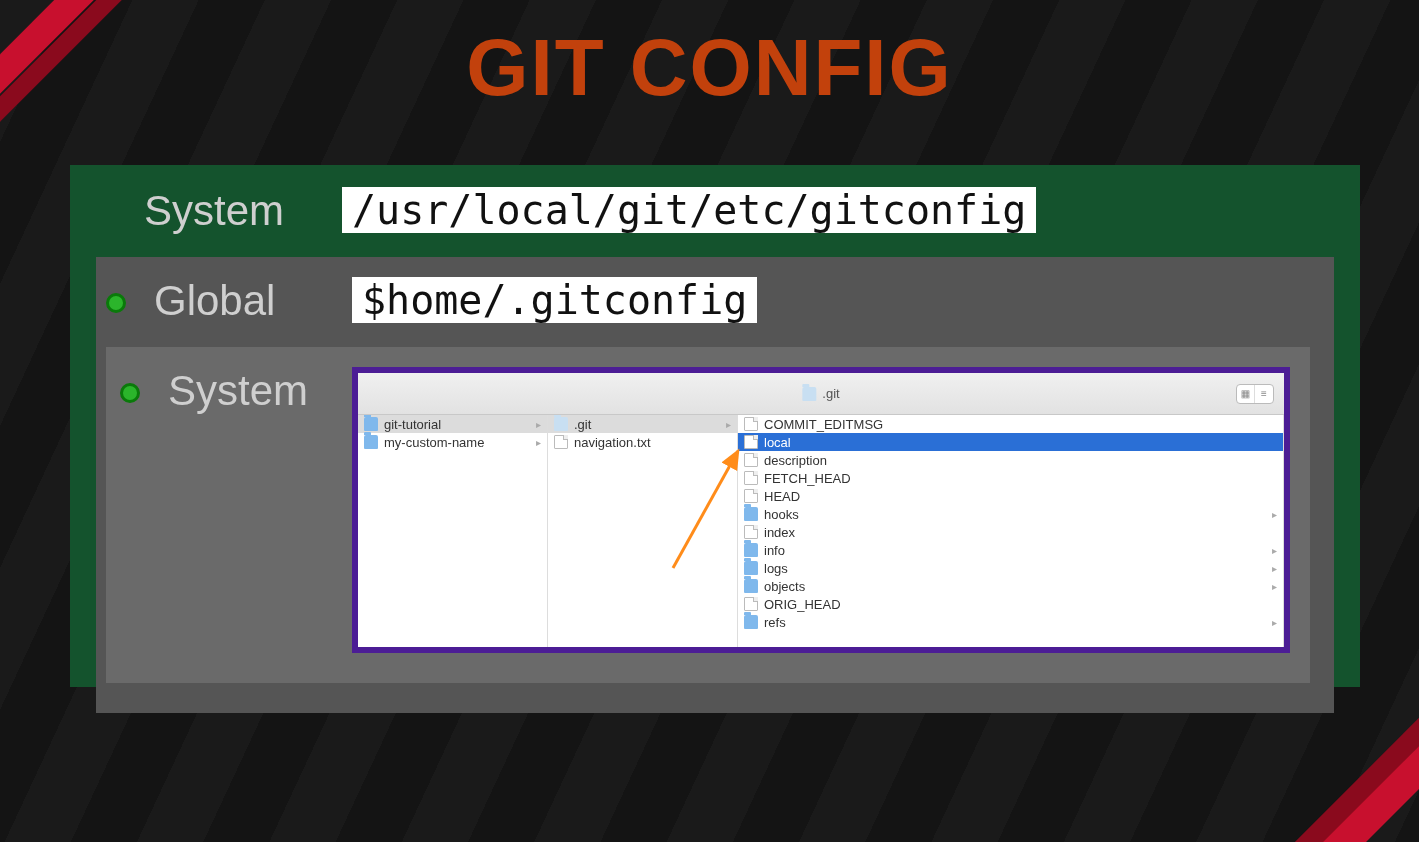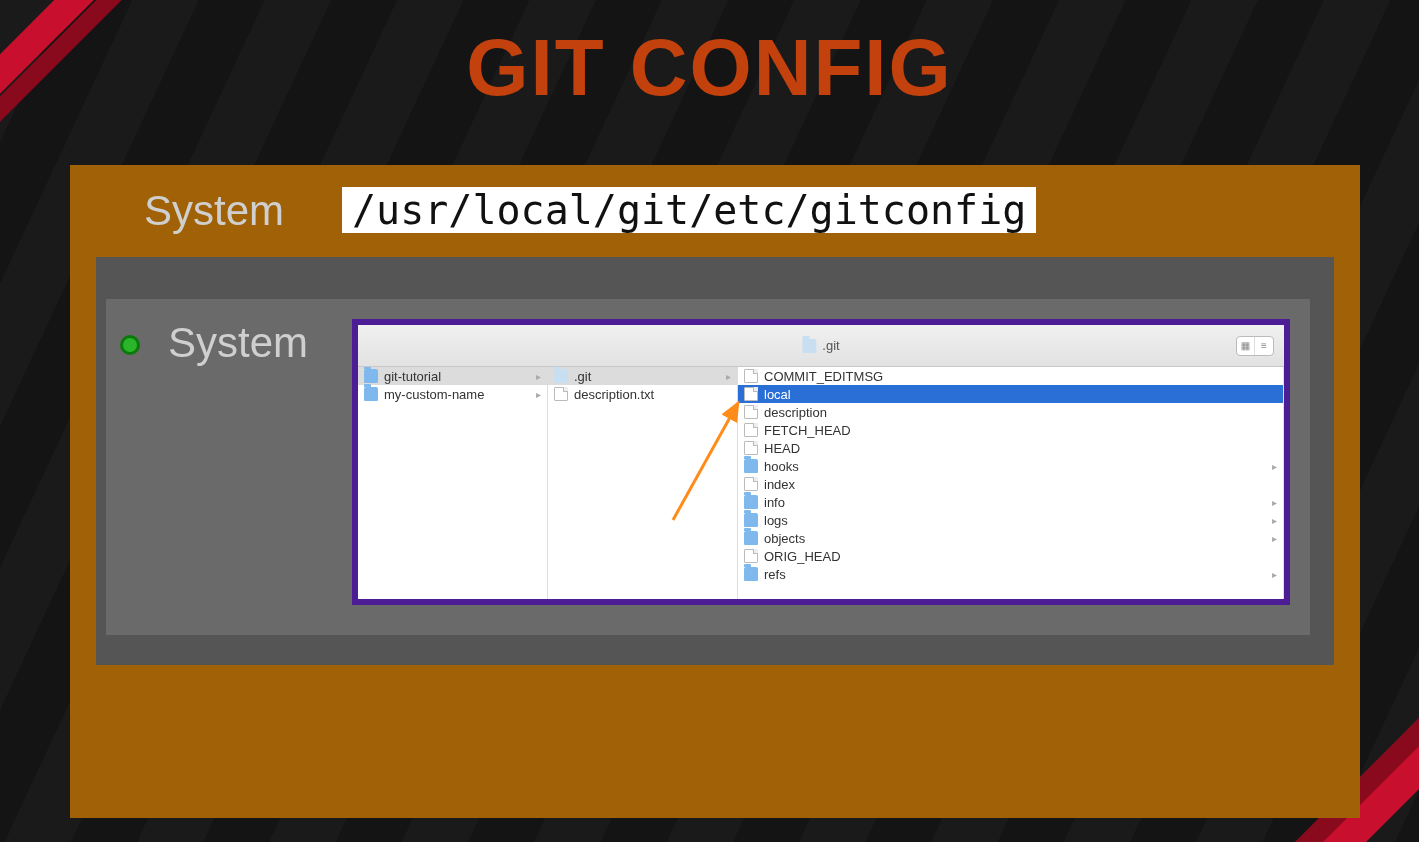--- a/index.html
+++ b/index.html
@@ -43,22 +43,22 @@
     padding-top: 22px;
     font-family: "Arial Black", "Impact", sans-serif;
     text-transform: uppercase;
   }
   .panel-outer {
     position: absolute;
     z-index: 5;
     left: 70px;
     top: 165px;
     width: 1290px;
-    height: 653px;
-    background: #a16207;
+    height: 522px;
+    background: #14532d;
     padding: 22px 26px 30px 26px;
   }
   .row {
     display: flex;
     align-items: flex-start;
     gap: 28px;
   }
   .row .bullet {
     width: 20px; height: 20px;
     border-radius: 50%;
@@ -227,20 +227,25 @@
 
 <div class="panel-outer">
 
   <div class="row">
     <span class="bullet hidden"></span>
     <span class="label">System</span>
     <span class="code">/usr/local/git/etc/gitconfig</span>
   </div>
 
   <div class="panel-mid">
+    <div class="row">
+      <span class="bullet"></span>
+      <span class="label">Global</span>
+      <span class="code">$home/.gitconfig</span>
+    </div>
 
     <div class="panel-inner">
       <div class="inner-flex">
         <div class="row" style="flex:none">
           <span class="bullet"></span>
           <span class="label">System</span>
         </div>
 
         <div class="finder">
           <div class="finder-toolbar">
@@ -267,21 +272,21 @@
                 </div>
               </div>
             <div class="col col2" id="fcol2">
                 <div class="frow selected-grey">
                   <span class="ico folder dim"></span>
                   <span>.git</span>
                   <span class="chev">▸</span>
                 </div>
                 <div class="frow">
                   <span class="ico file"></span>
-                  <span>description.txt</span>
+                  <span>navigation.txt</span>
                 </div>
               </div>
             <div class="col col3" id="fcol3">
                 <div class="frow">
                   <span class="ico file"></span>
                   <span>COMMIT_EDITMSG</span>
                 </div>
                 <div class="frow selected-blue">
                   <span class="ico file"></span>
                   <span>local</span>

